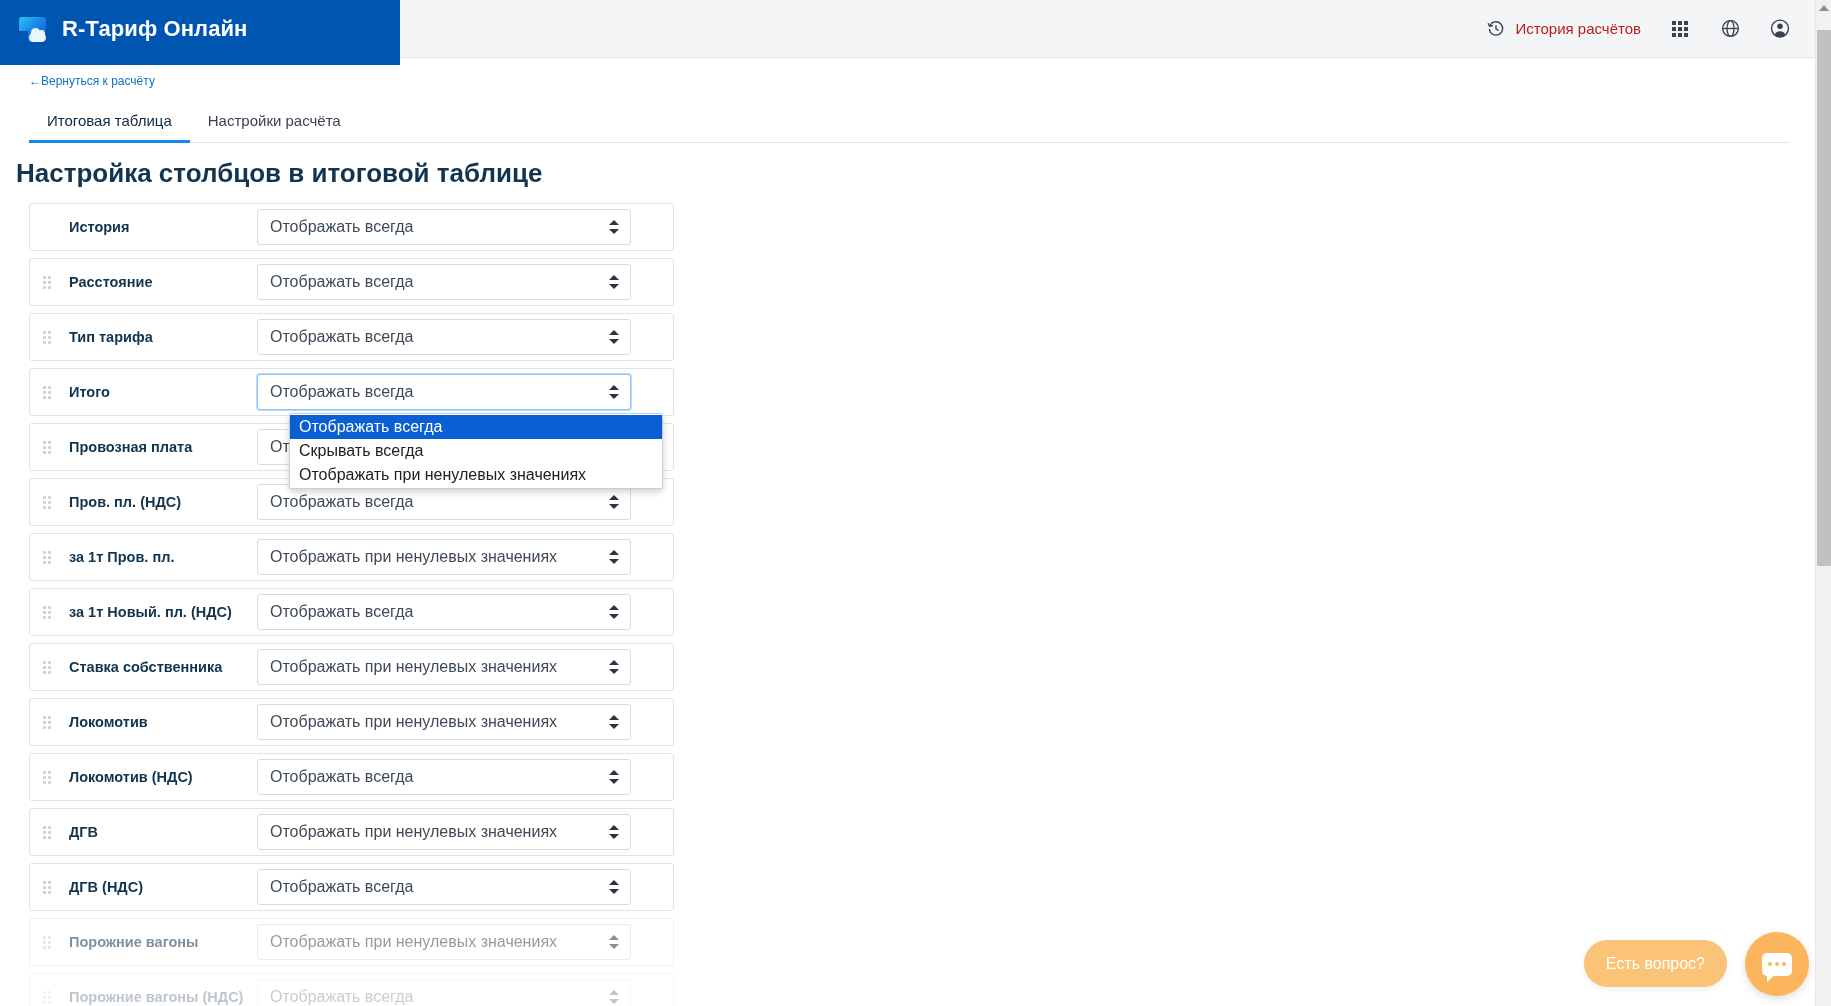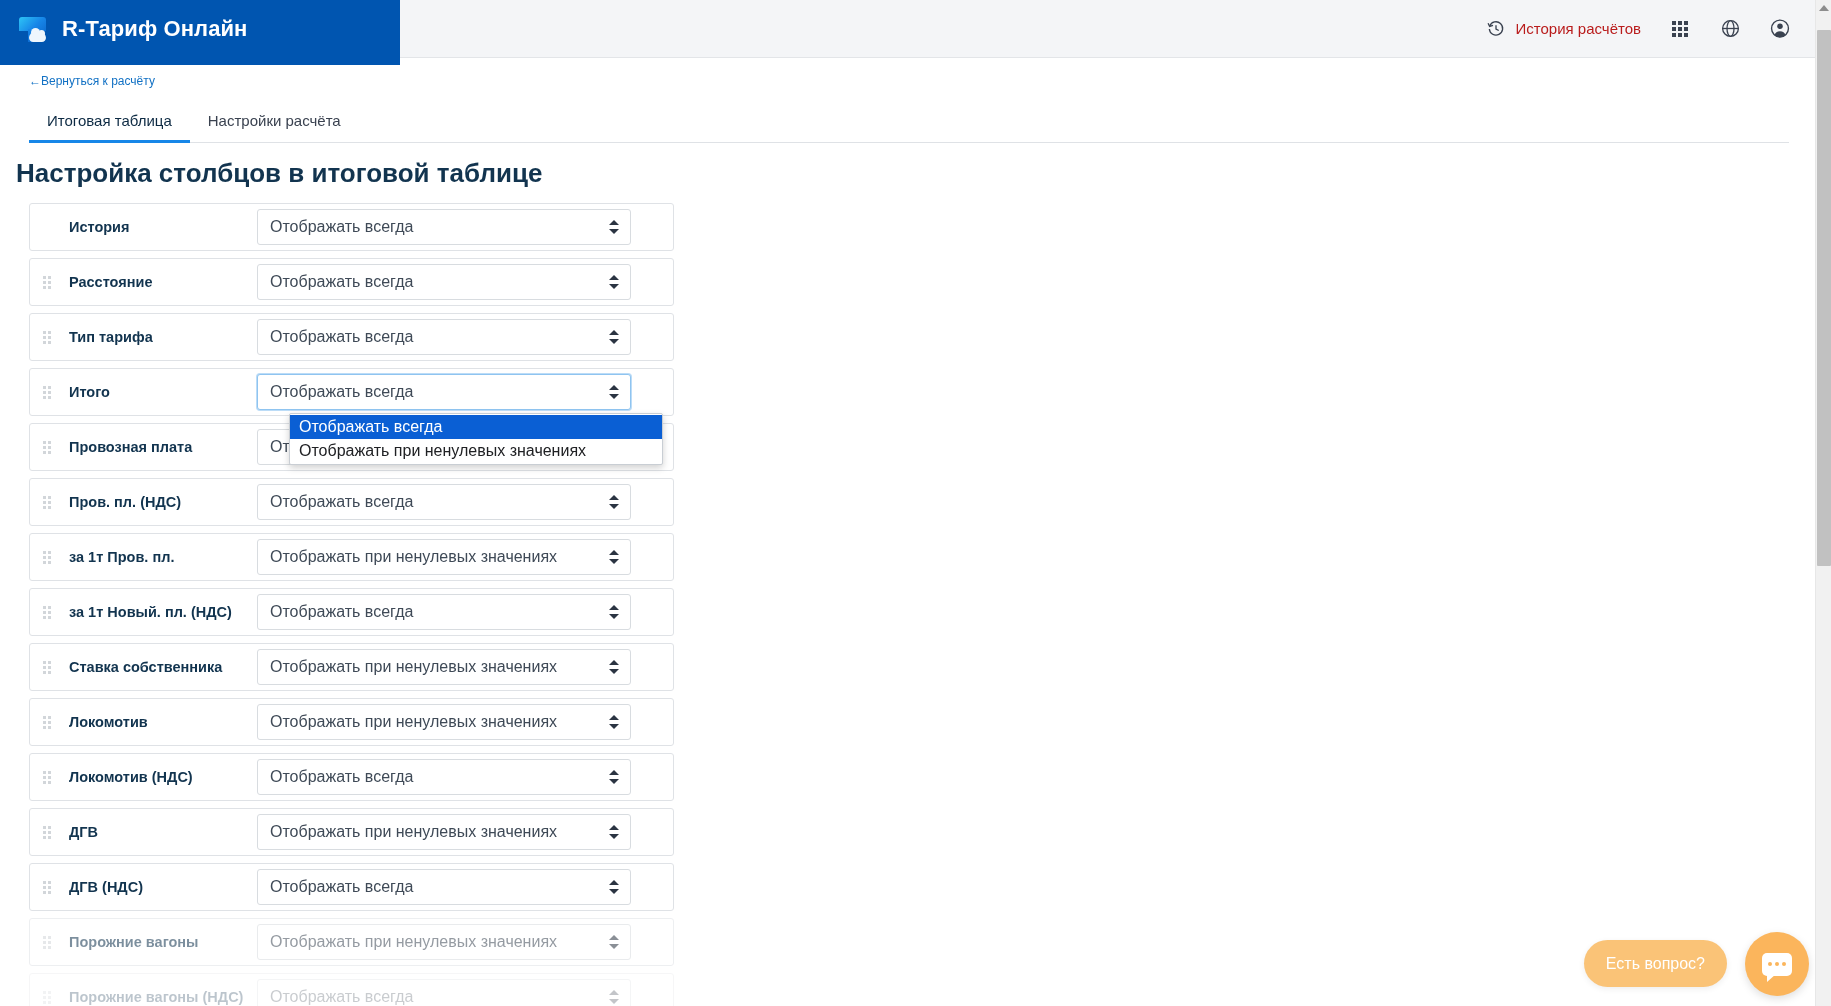--- a/index.html
+++ b/index.html
@@ -714,20 +714,21 @@
         <span class="select-arrows">
           <span class="up"></span>
           <span class="dn"></span>
         </span>
       </span>
     </div>
   </div>
 
 <div class="dropdown-popup" id="dropdown-popup">
     <div class="dropdown-option selected">Отображать всегда</div>
+    <div class="dropdown-option">Скрывать всегда</div>
     <div class="dropdown-option">Отображать при ненулевых значениях</div>
   </div>
 
 <div class="chat-bubble-label">Есть вопрос?</div>
 <div class="chat-fab">
   <span class="balloon">
       <i></i>
       <i></i>
       <i></i>
     </span>

